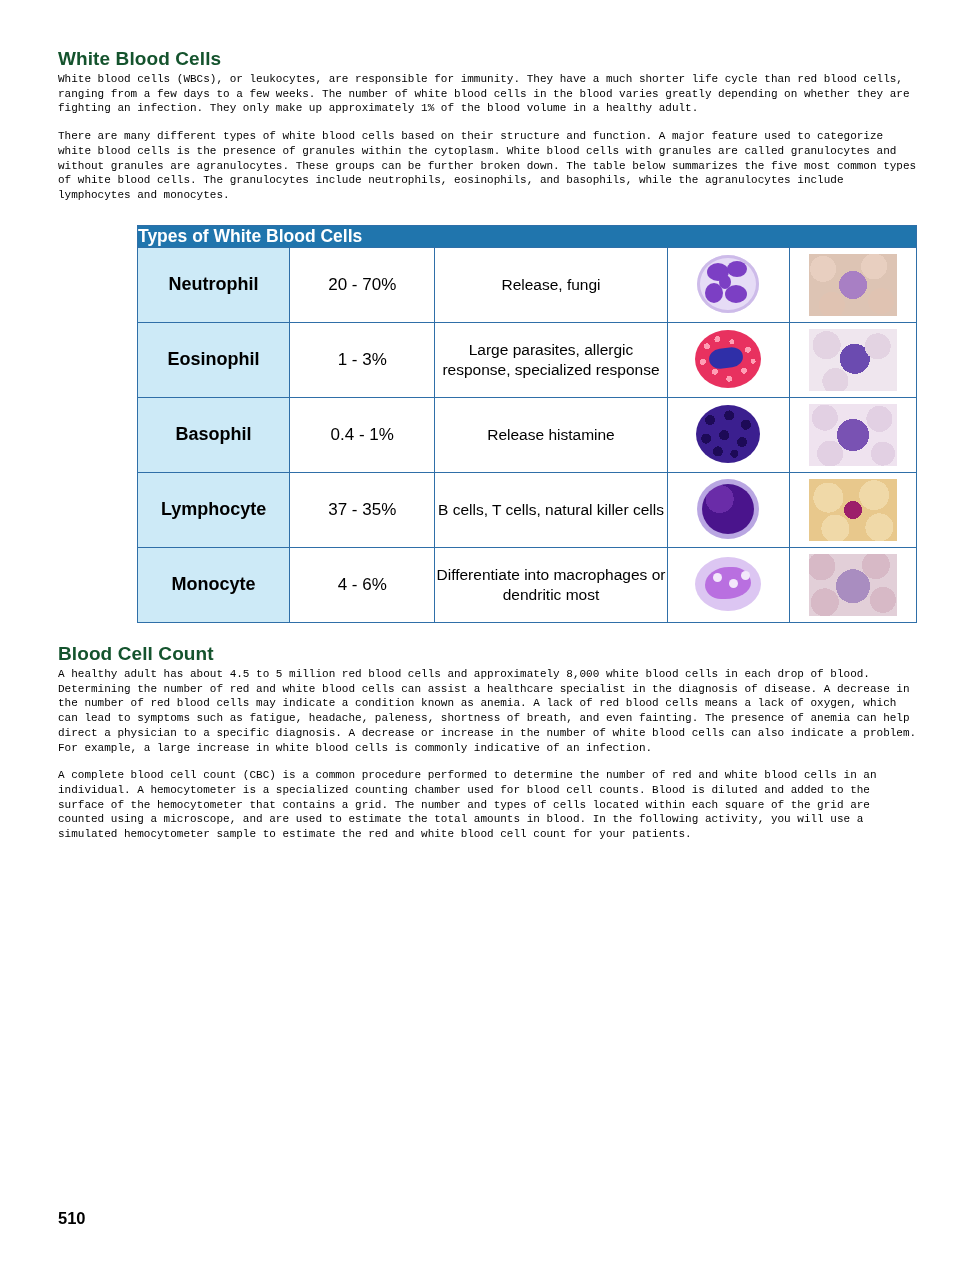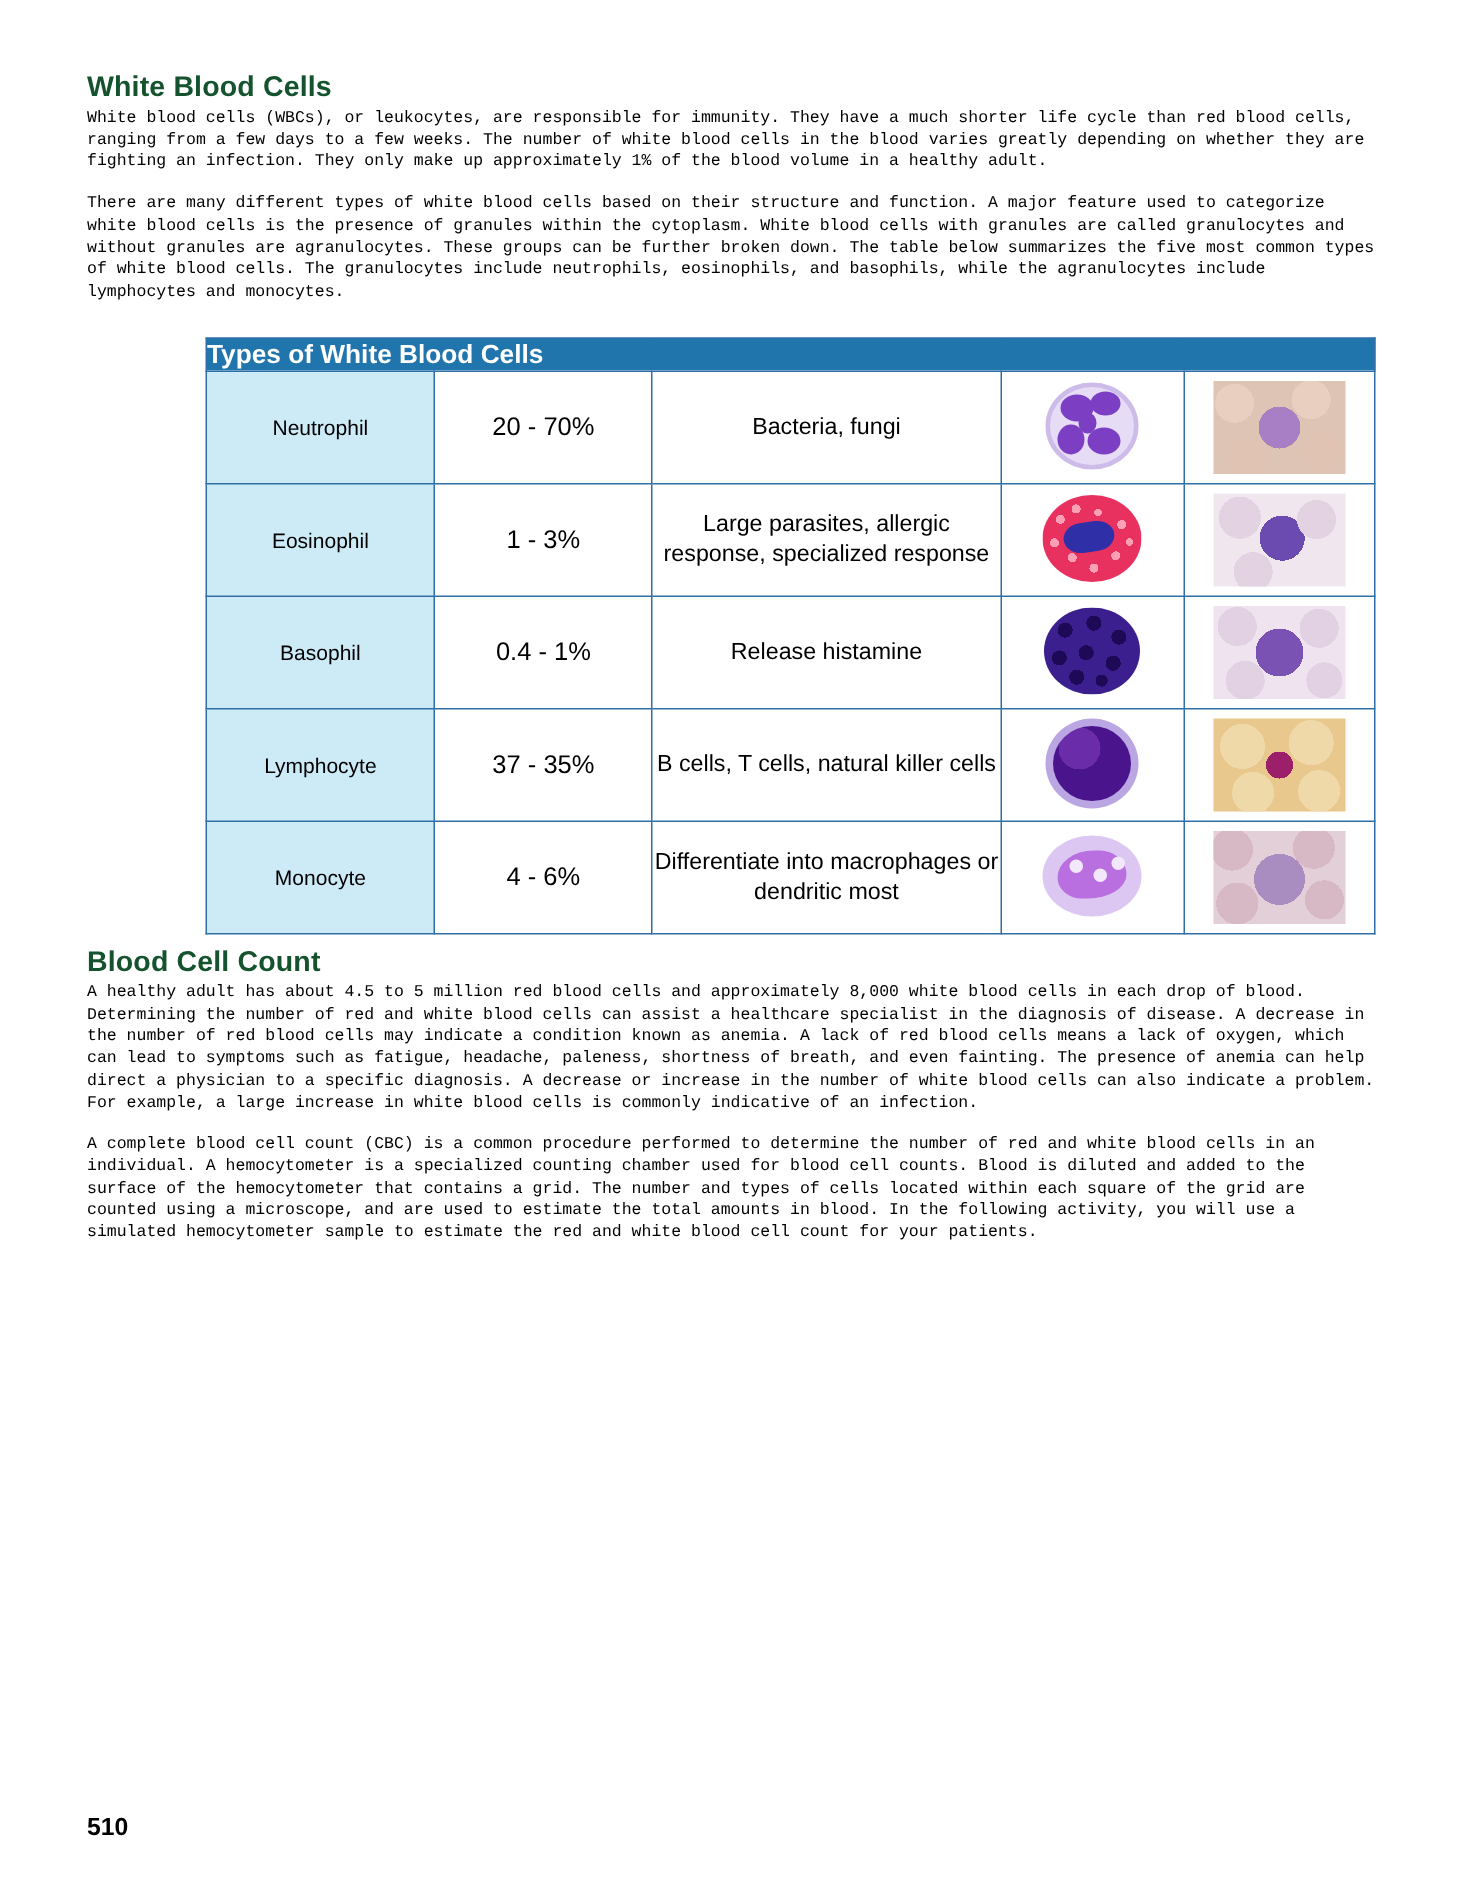--- a/index.html
+++ b/index.html
@@ -31,21 +31,21 @@
   }
   p.body-text {
     font-size: 11px;
     line-height: 1.34;
     margin: 0 0 13px 0;
     text-align: left;
     font-family: Liberation Mono, monospace;
   }
   
   .table-wrap {
-    margin: 22px 0 8px 43px;
+    margin: 22px 0 20px 43px;
     width: 640px;
     padding-left: 36px;
   }
   table.wbc {
     border-collapse: collapse;
     width: 780px;
     table-layout: fixed;
   }
   table.wbc td, table.wbc th {
     border: 1px solid #2f6fa8;
@@ -64,22 +64,22 @@
     background: #cdeaf7;
     font-size: 15.5px;
     font-weight: bold;
     text-align: center;
     padding: 7px 4px;
     line-height: 1.14;
     vertical-align: middle;
   }
   td.type-cell {
     background: #cdeaf7;
-    font-size: 14px;
-    font-weight: normal;
+    font-size: 18px;
+    font-weight: bold;
     text-align: center;
     vertical-align: middle;
   }
   td.pct-cell {
     background: #ffffff;
     font-size: 17px;
     text-align: center;
     vertical-align: middle;
   }
   td.target-cell {
@@ -268,21 +268,21 @@
           <col class="col-actual">
       </colgroup>
       <tbody>
         <tr class="title-row">
           <td colspan="5">Types of White Blood Cells</td>
         </tr>
 
         <tr>
           <td class="type-cell">Neutrophil</td>
           <td class="pct-cell">20 - 70%</td>
-          <td class="target-cell">Bacteria, fungi</td>
+          <td class="target-cell">Release, fungi</td>
           <td class="diagram-cell">
             <div class="diagram-box">
               <div class="neutro-outer"></div>
               <div class="neutro-lobe" style="left:16px;top:10px;width:22px;height:18px;"></div>
               <div class="neutro-lobe" style="left:36px;top:8px;width:20px;height:16px;"></div>
               <div class="neutro-lobe" style="left:14px;top:30px;width:18px;height:20px;"></div>
               <div class="neutro-lobe" style="left:34px;top:32px;width:22px;height:18px;"></div>
               <div class="neutro-lobe" style="left:28px;top:22px;width:12px;height:14px;"></div>
             </div>
           </td>

